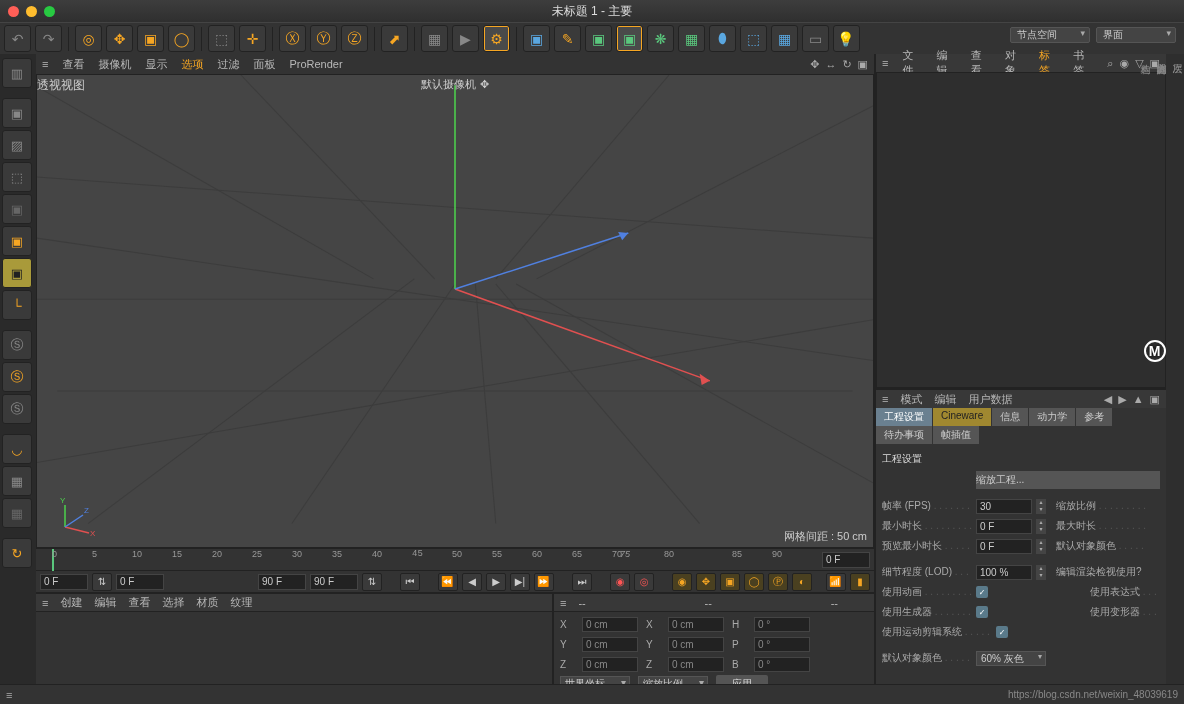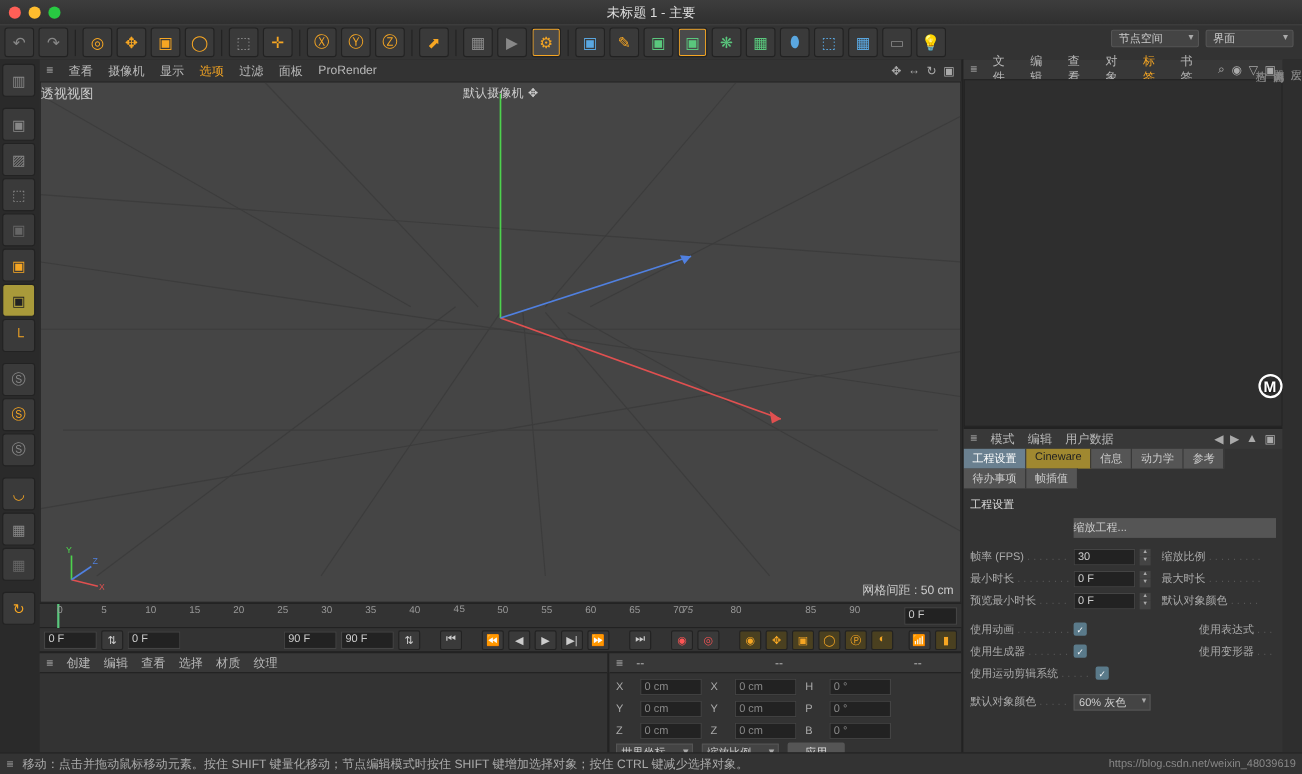--- a/index.html
+++ b/index.html
@@ -429,20 +429,29 @@
             <span class="attr-lbl">预览最小时长</span>
             <input class="attr-input" value="0 F" style="">
             <div class="attr-spin">
                 <span>▴</span>
                 <span>▾</span>
               </div>
             <span class="attr-lbl" style="margin-left:6px">默认对象颜色</span>
           </div>
           <div style="height:6px"></div>
           <div class="attr-row">
+            <span class="attr-lbl">细节程度 (LOD)</span>
+            <input class="attr-input" value="100 %" style="">
+            <div class="attr-spin">
+                <span>▴</span>
+                <span>▾</span>
+              </div>
+            <span style="margin-left:6px;color:#aaa;font-size:10px">编辑渲染检视使用?</span>
+          </div>
+          <div class="attr-row">
             <span class="attr-lbl">使用动画</span>
             <div class="chk">✓</div>
             <span class="attr-lbl" style="margin-left:auto;width:70px">使用表达式</span>
           </div>
           <div class="attr-row">
             <span class="attr-lbl">使用生成器</span>
             <div class="chk">✓</div>
             <span class="attr-lbl" style="margin-left:auto;width:70px">使用变形器</span>
           </div>
           <div class="attr-row">
@@ -461,19 +470,18 @@
     <div class="rp-sidetabs">
       <span>层次</span>
         <span>内容浏览器</span>
         <span>构造</span>
     </div>
   </div>
 </div>
 
 <div class="statusbar">
   <span style="margin-right:8px">≡</span>
-  <span>移动：点击并拖动鼠标移动元素。按住 SHIFT 键量化移动；节点编辑模式时按住 SHIFT 键增加选择对象；按住 CTRL 键减少选择对象。</span>
   <span class="url">https://blog.csdn.net/weixin_48039619</span>
 </div>
 
 <div class="watermark">
   <span class="m-icon">M</span>
 </div>
 
 </body></html>

